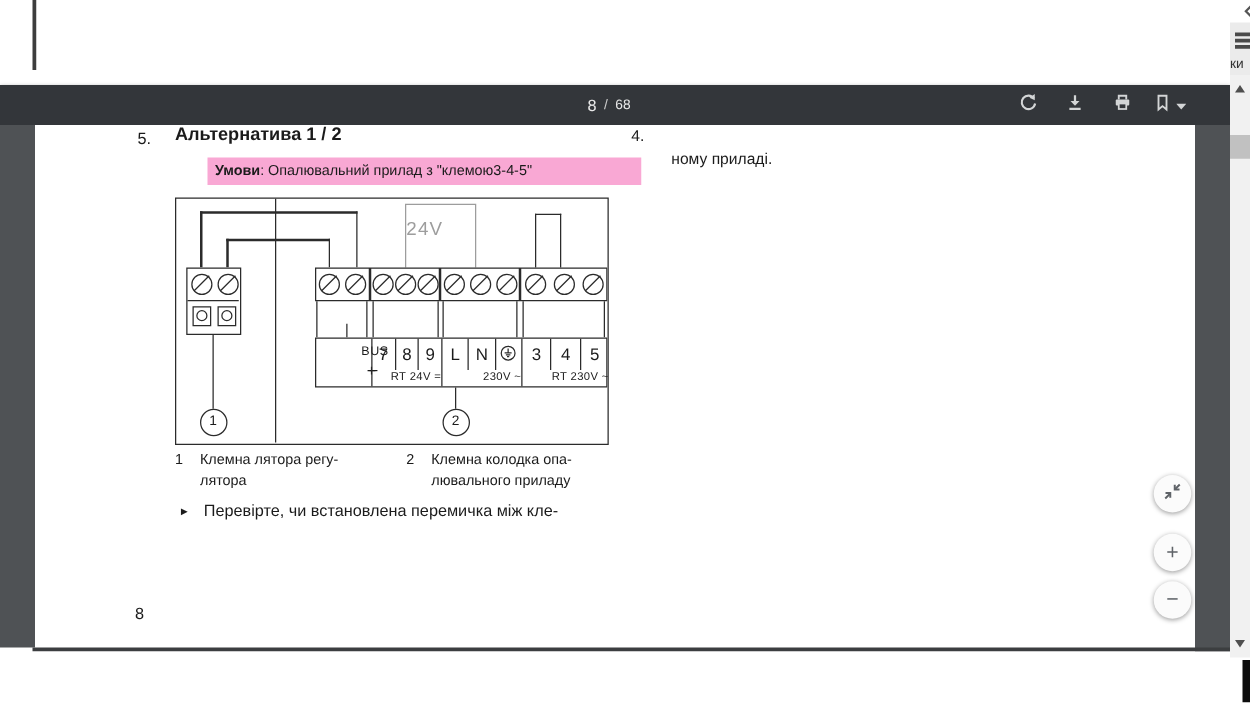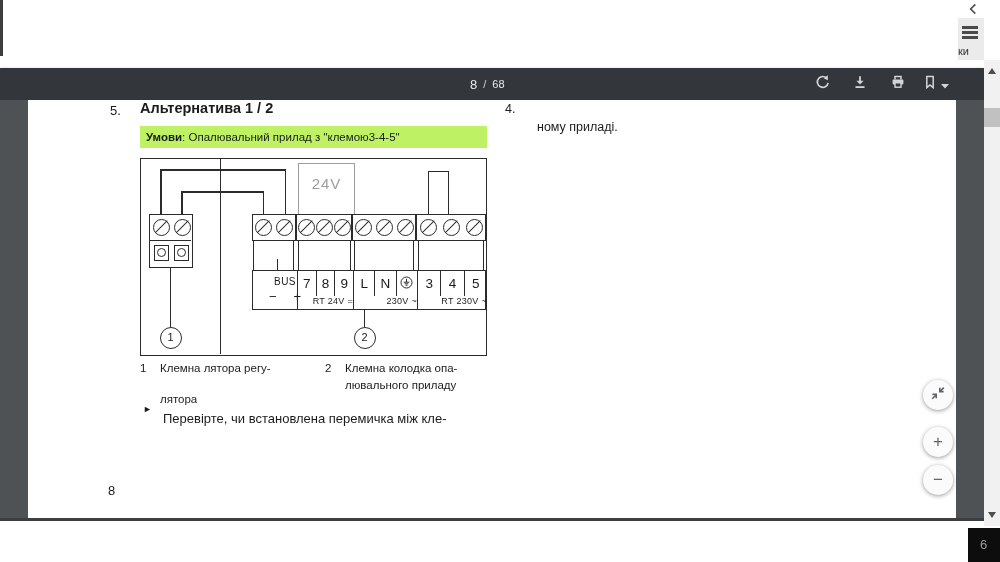--- a/index.html
+++ b/index.html
@@ -1,17 +1,17 @@
 <!DOCTYPE html>
 <html><head>
 <meta charset="utf-8">
 <style>
   html,body{margin:0;padding:0;}
   body{width:1000px;height:562px;background:#ffffff;font-family:"Liberation Sans",sans-serif;position:relative;overflow:hidden;}
-  .abs{position:absolute;}
+  .abs{position:absolute;margin-left:26px;}
   .ln{position:absolute;background:#2b2b2b;}
   .bd{position:absolute;border:1.5px solid #2b2b2b;background:#fff;box-sizing:border-box;}
   
   .pdf-toolbar{position:absolute;left:0;top:68px;width:984px;height:32px;background:#33363a;box-shadow:0 1px 3px rgba(0,0,0,.35);}
   .tb-filename{position:absolute;left:25px;top:0;line-height:32px;font-size:12px;color:#ededed;}
   .tb-page{position:absolute;left:470px;top:0;height:32px;display:flex;align-items:center;gap:6px;color:#e9e9e9;}
   .tb-btn{position:absolute;top:4px;width:24px;height:24px;display:flex;align-items:center;justify-content:center;cursor:pointer;}
   
   .gutter{position:absolute;background:#4f5255;}
   .pdf-page{position:absolute;left:28px;top:100px;width:928px;height:418px;background:#ffffff;color:#1b1b1b;}
@@ -102,38 +102,38 @@
 </div>
 
 <div class="gutter" style="left:0;top:100px;width:28px;height:418px;"></div>
 <div class="gutter" style="left:956px;top:100px;width:28px;height:421px;"></div>
 
 <div class="pdf-page">
 
   <div class="doc-txt" style="left:82px;top:3px;font-size:13px;">5.</div>
   <div class="doc-txt" style="left:112px;top:0;font-size:14.5px;font-weight:bold;">Альтернатива 1 / 2</div>
 
-  <div class="abs" style="left:112px;top:26px;width:347px;height:22px;background:#bef264;">
+  <div class="abs" style="left:112px;top:26px;width:347px;height:22px;background:#f9a8d4;">
     <span class="doc-txt" style="left:6px;top:0;line-height:22px;">
       <b>Умови</b><span>: Опалювальний прилад з "клемою3-4-5"</span>
     </span>
   </div>
 
   <div class="bd" style="left:112px;top:58px;width:347px;height:198px;">
 
     <div class="ln" style="left:78.5px;top:0;width:1.5px;height:195px;"></div>
 
     <div class="ln" style="left:19px;top:10px;width:1.5px;height:45px;"></div>
     <div class="ln" style="left:19px;top:10px;width:126px;height:1.5px;"></div>
     <div class="ln" style="left:143.5px;top:10px;width:1.5px;height:45px;"></div>
     <div class="ln" style="left:40px;top:32px;width:1.5px;height:23px;"></div>
     <div class="ln" style="left:40px;top:32px;width:83px;height:1.5px;"></div>
     <div class="ln" style="left:121.5px;top:32px;width:1.5px;height:23px;"></div>
 
-    <div class="abs" style="left:157px;top:4px;width:57px;height:63px;border:1.5px solid #9d9d9d;box-sizing:border-box;text-align:center;">
+    <div class="abs" style="left:157px;top:4px;width:57px;height:63px;border:1.5px solid #9d9d9d;box-sizing:border-box;text-align:left;">
       <span style="color:#9d9d9d;font-size:15px;line-height:40px;letter-spacing:1px;">24V</span>
     </div>
 
     <div class="bd" style="left:287px;top:12px;width:21px;height:44.5px;border-bottom:none;"></div>
 
     <div class="bd" style="left:8px;top:55px;width:44px;height:54px;">
       <div class="ln" style="left:0;top:25px;width:41px;height:1.4px;"></div>
       <div class="sq" style="left:3.5px;top:29.5px;"></div>
       <div class="sq" style="left:23.5px;top:29.5px;"></div>
     </div>
@@ -206,27 +206,27 @@
     </div>
 
     <div class="ln" style="left:29px;top:109px;width:1.4px;height:59px;"></div>
     <div class="callout" style="left:18.5px;top:168px;">1</div>
     <div class="ln" style="left:223px;top:151px;width:1.4px;height:17px;"></div>
     <div class="callout" style="left:212.5px;top:168px;">2</div>
   </div>
 
   <div class="doc-txt" style="left:112px;top:262px;">1</div>
   <div class="doc-txt" style="left:132px;top:262px;">Клемна лятора регу-</div>
-  <div class="doc-txt" style="left:132px;top:279px;margin-top:14px;">лятора</div>
+  <div class="doc-txt" style="left:132px;top:279px;">лятора</div>
   <div class="doc-txt" style="left:297px;top:262px;">2</div>
   <div class="doc-txt" style="left:317px;top:262px;">Клемна колодка опа-</div>
   <div class="doc-txt" style="left:317px;top:279px;">лювального приладу</div>
 
   <div class="doc-txt" style="left:115px;top:304px;font-size:9px;">►</div>
-  <div class="doc-txt" style="left:135px;top:311px;font-size:13px;">Перевірте, чи встановлена перемичка між кле-</div>
+  <div class="doc-txt" style="left:135px;top:301px;font-size:13px;">Перевірте, чи встановлена перемичка між кле-</div>
 
   <div class="doc-txt" style="left:477px;top:2px;font-size:12.5px;">4.</div>
   <div class="doc-txt" style="left:509px;top:20px;font-size:12.5px;">ному приладі.</div>
 
   <div class="doc-txt" style="left:80px;top:383px;font-size:13px;">8</div>
 </div>
 
 <div class="abs" style="left:0;top:518px;width:984px;height:3px;background:#3c3e40;"></div>
 
 <div class="fbtn" style="top:380px;">

